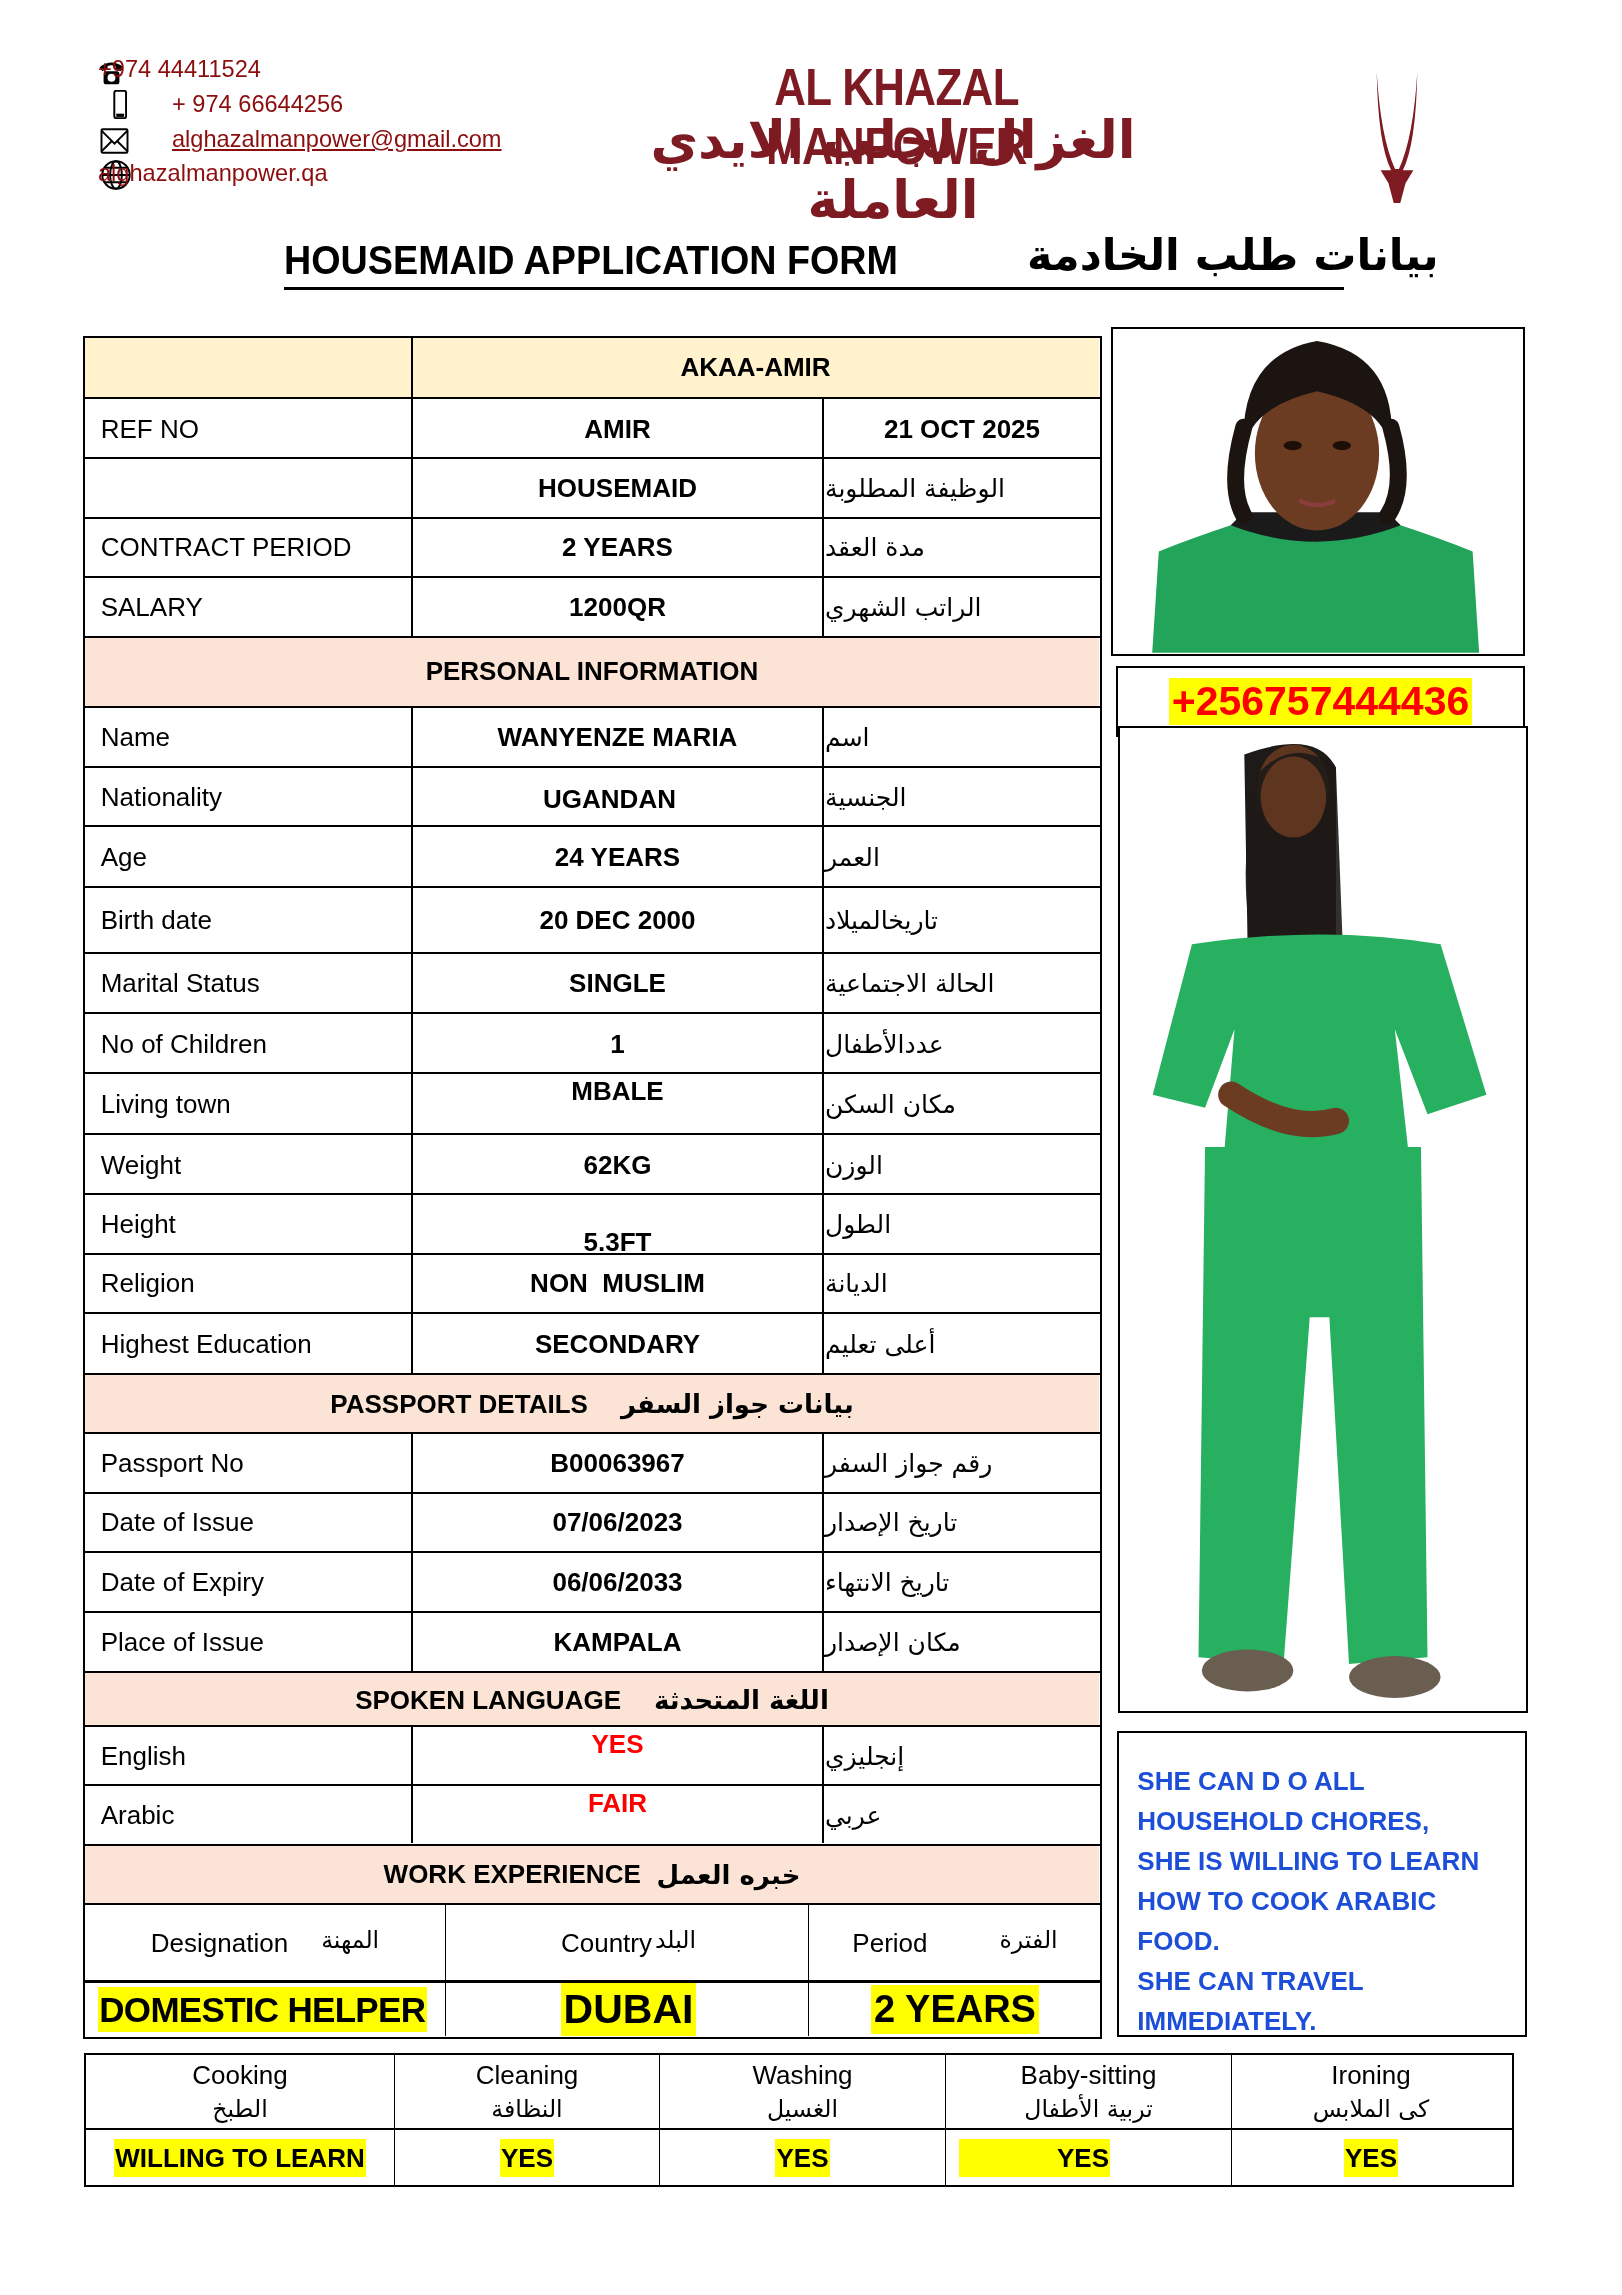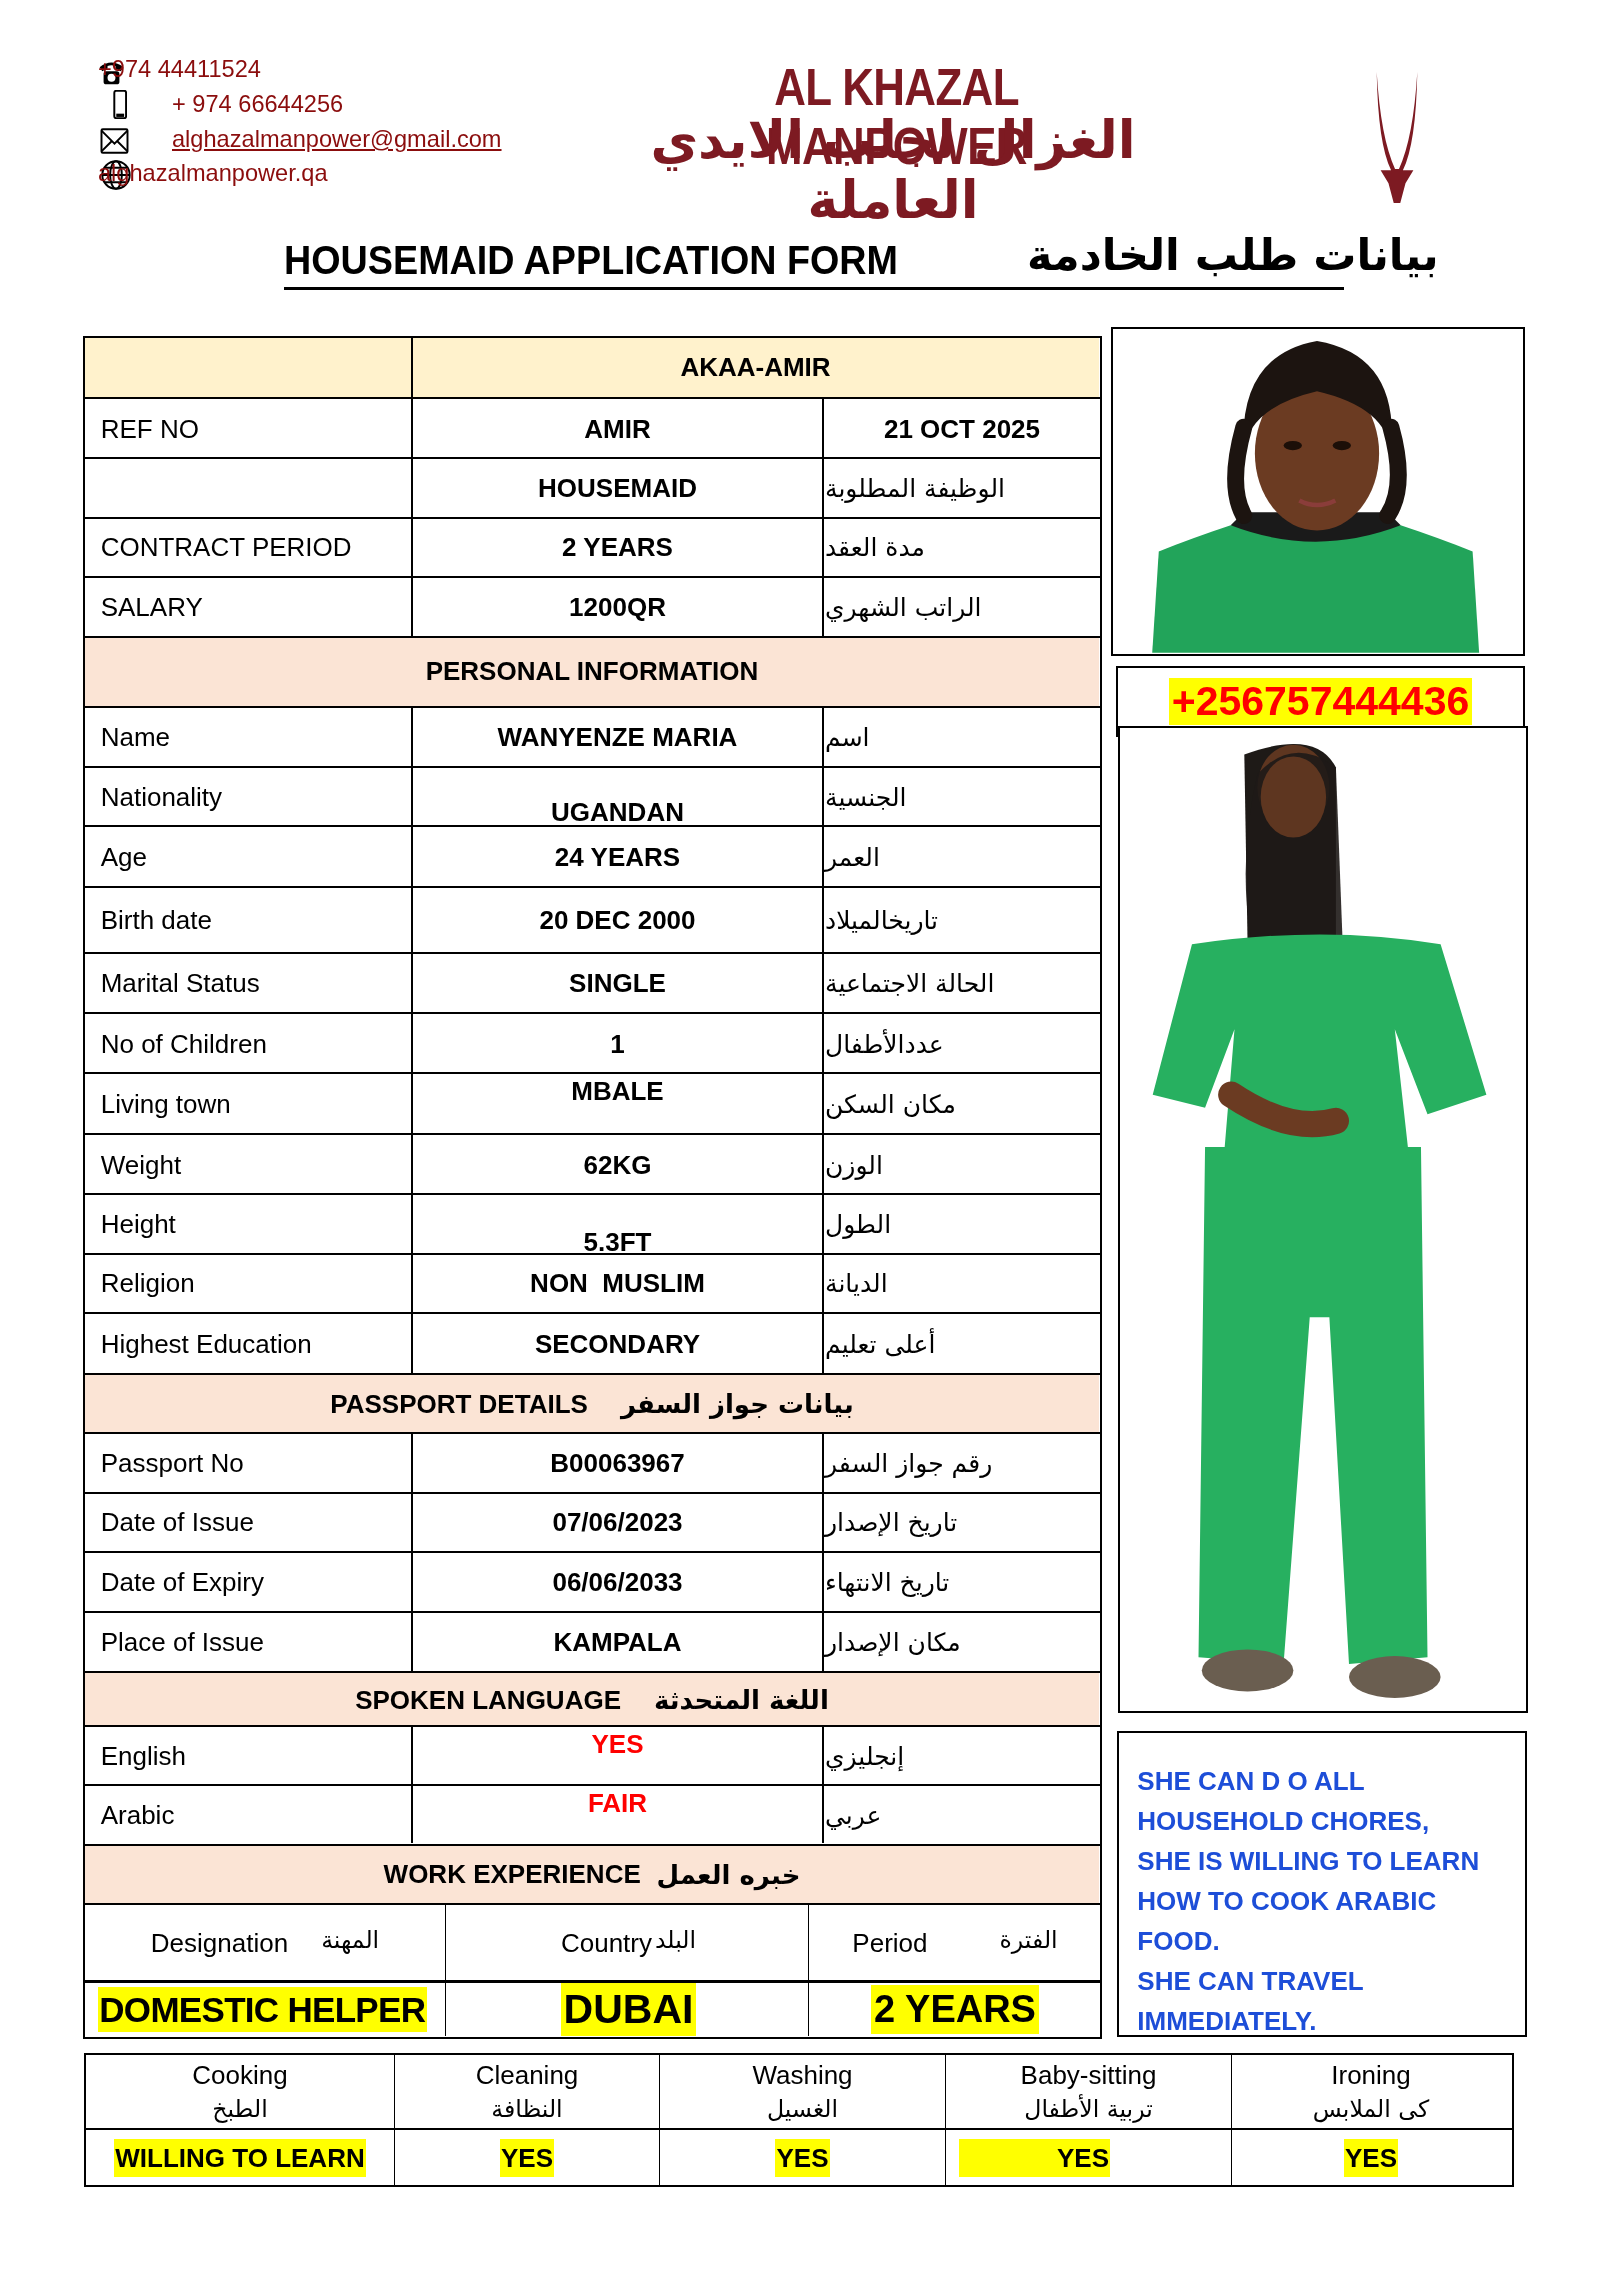--- a/index.html
+++ b/index.html
@@ -113,21 +113,21 @@
   <div class="hl" style="top:298px"></div>
   <div class="cell sec" style="left:0;top:300px;width:1014px;height:67px;">PERSONAL INFORMATION</div>
 
   <div class="hl" style="top:368px"></div>
   <div class="cell lbl" style="left:0;top:370px;width:326px;height:58px;">Name</div>
   <div class="cell val" style="left:328px;top:370px;width:409px;height:58px;">WANYENZE MARIA</div>
   <div class="cell ar" style="left:740px;top:370px;width:274px;height:58px;">اسم</div>
 
   <div class="hl" style="top:428px"></div>
   <div class="cell lbl" style="left:0;top:431px;width:326px;height:57px;">Nationality</div>
-  <div class="cell val" style="left:328px;top:431px;width:409px;height:60px;margin-top:13px;">UGANDAN</div>
+  <div class="cell val" style="left:320px;top:431px;width:409px;height:60px;">UGANDAN</div>
   <div class="cell ar" style="left:740px;top:431px;width:274px;height:57px;">الجنسية</div>
 
   <div class="hl" style="top:487px"></div>
   <div class="cell lbl" style="left:0;top:490px;width:326px;height:58px;">Age</div>
   <div class="cell val" style="left:328px;top:490px;width:409px;height:58px;">24 YEARS</div>
   <div class="cell ar" style="left:740px;top:490px;width:274px;height:58px;">العمر</div>
 
   <div class="hl" style="top:548px"></div>
   <div class="cell lbl" style="left:0;top:550px;width:326px;height:64px;">Birth date</div>
   <div class="cell val" style="left:328px;top:550px;width:409px;height:64px;">20 DEC 2000</div>

